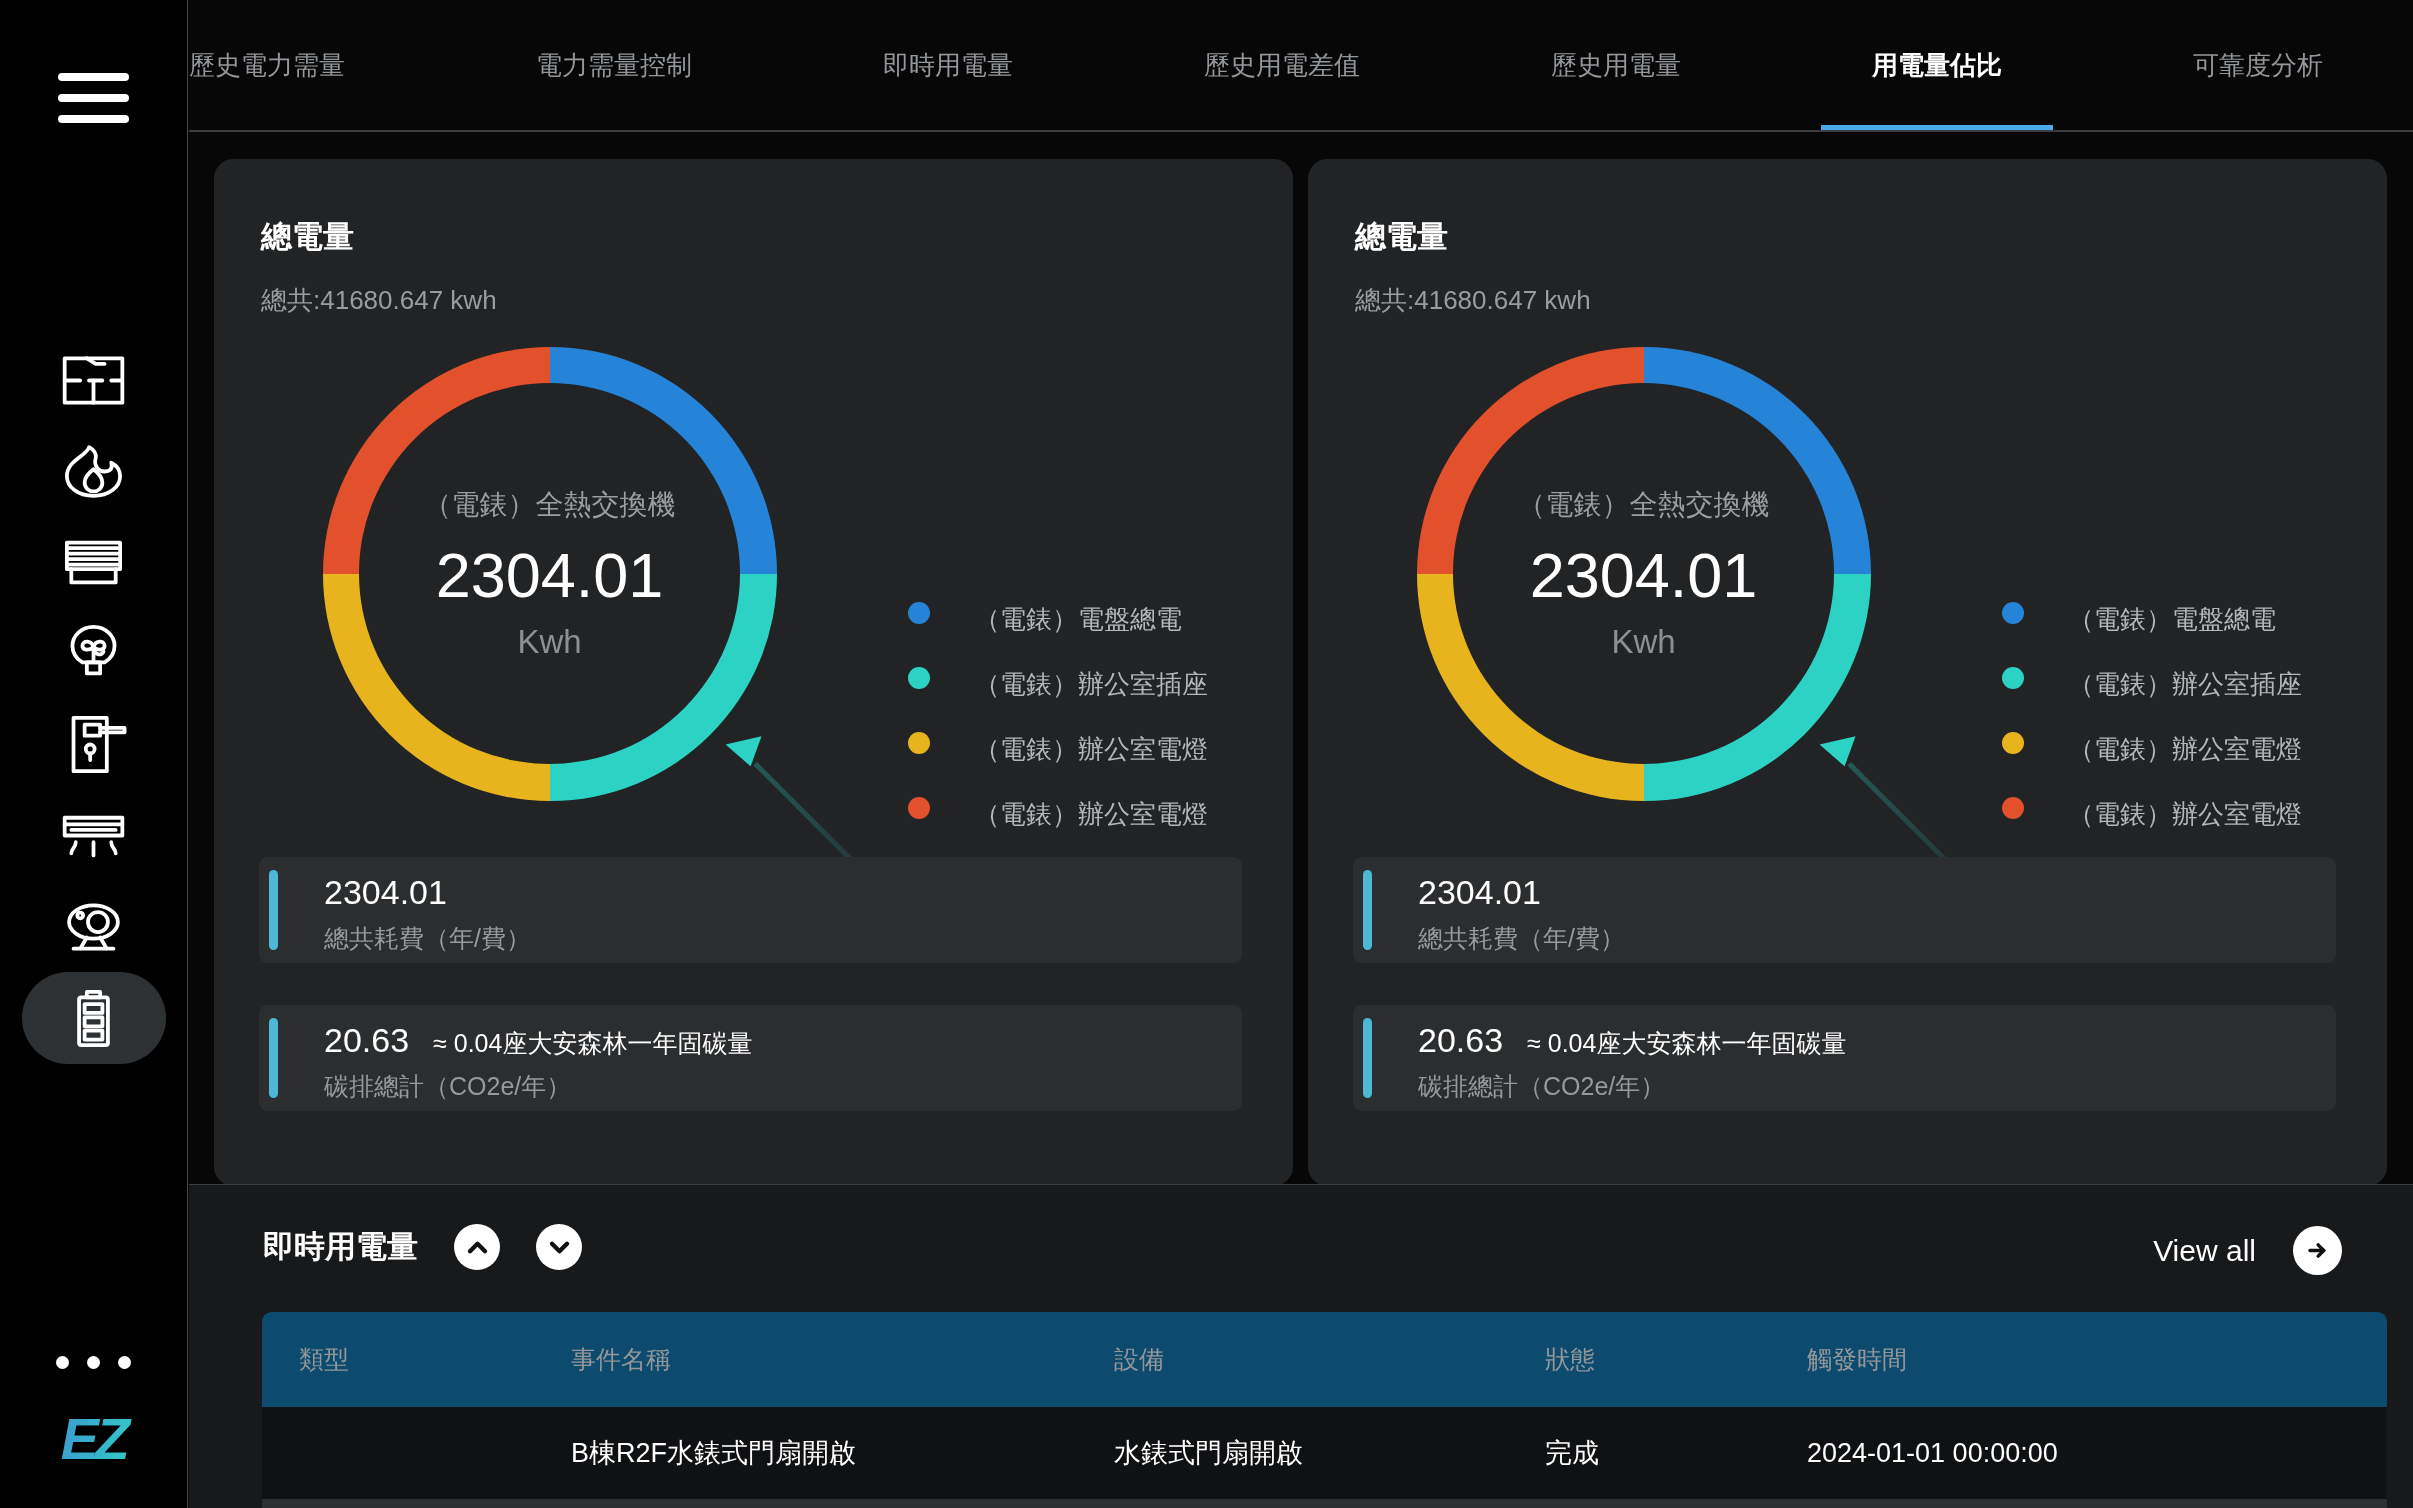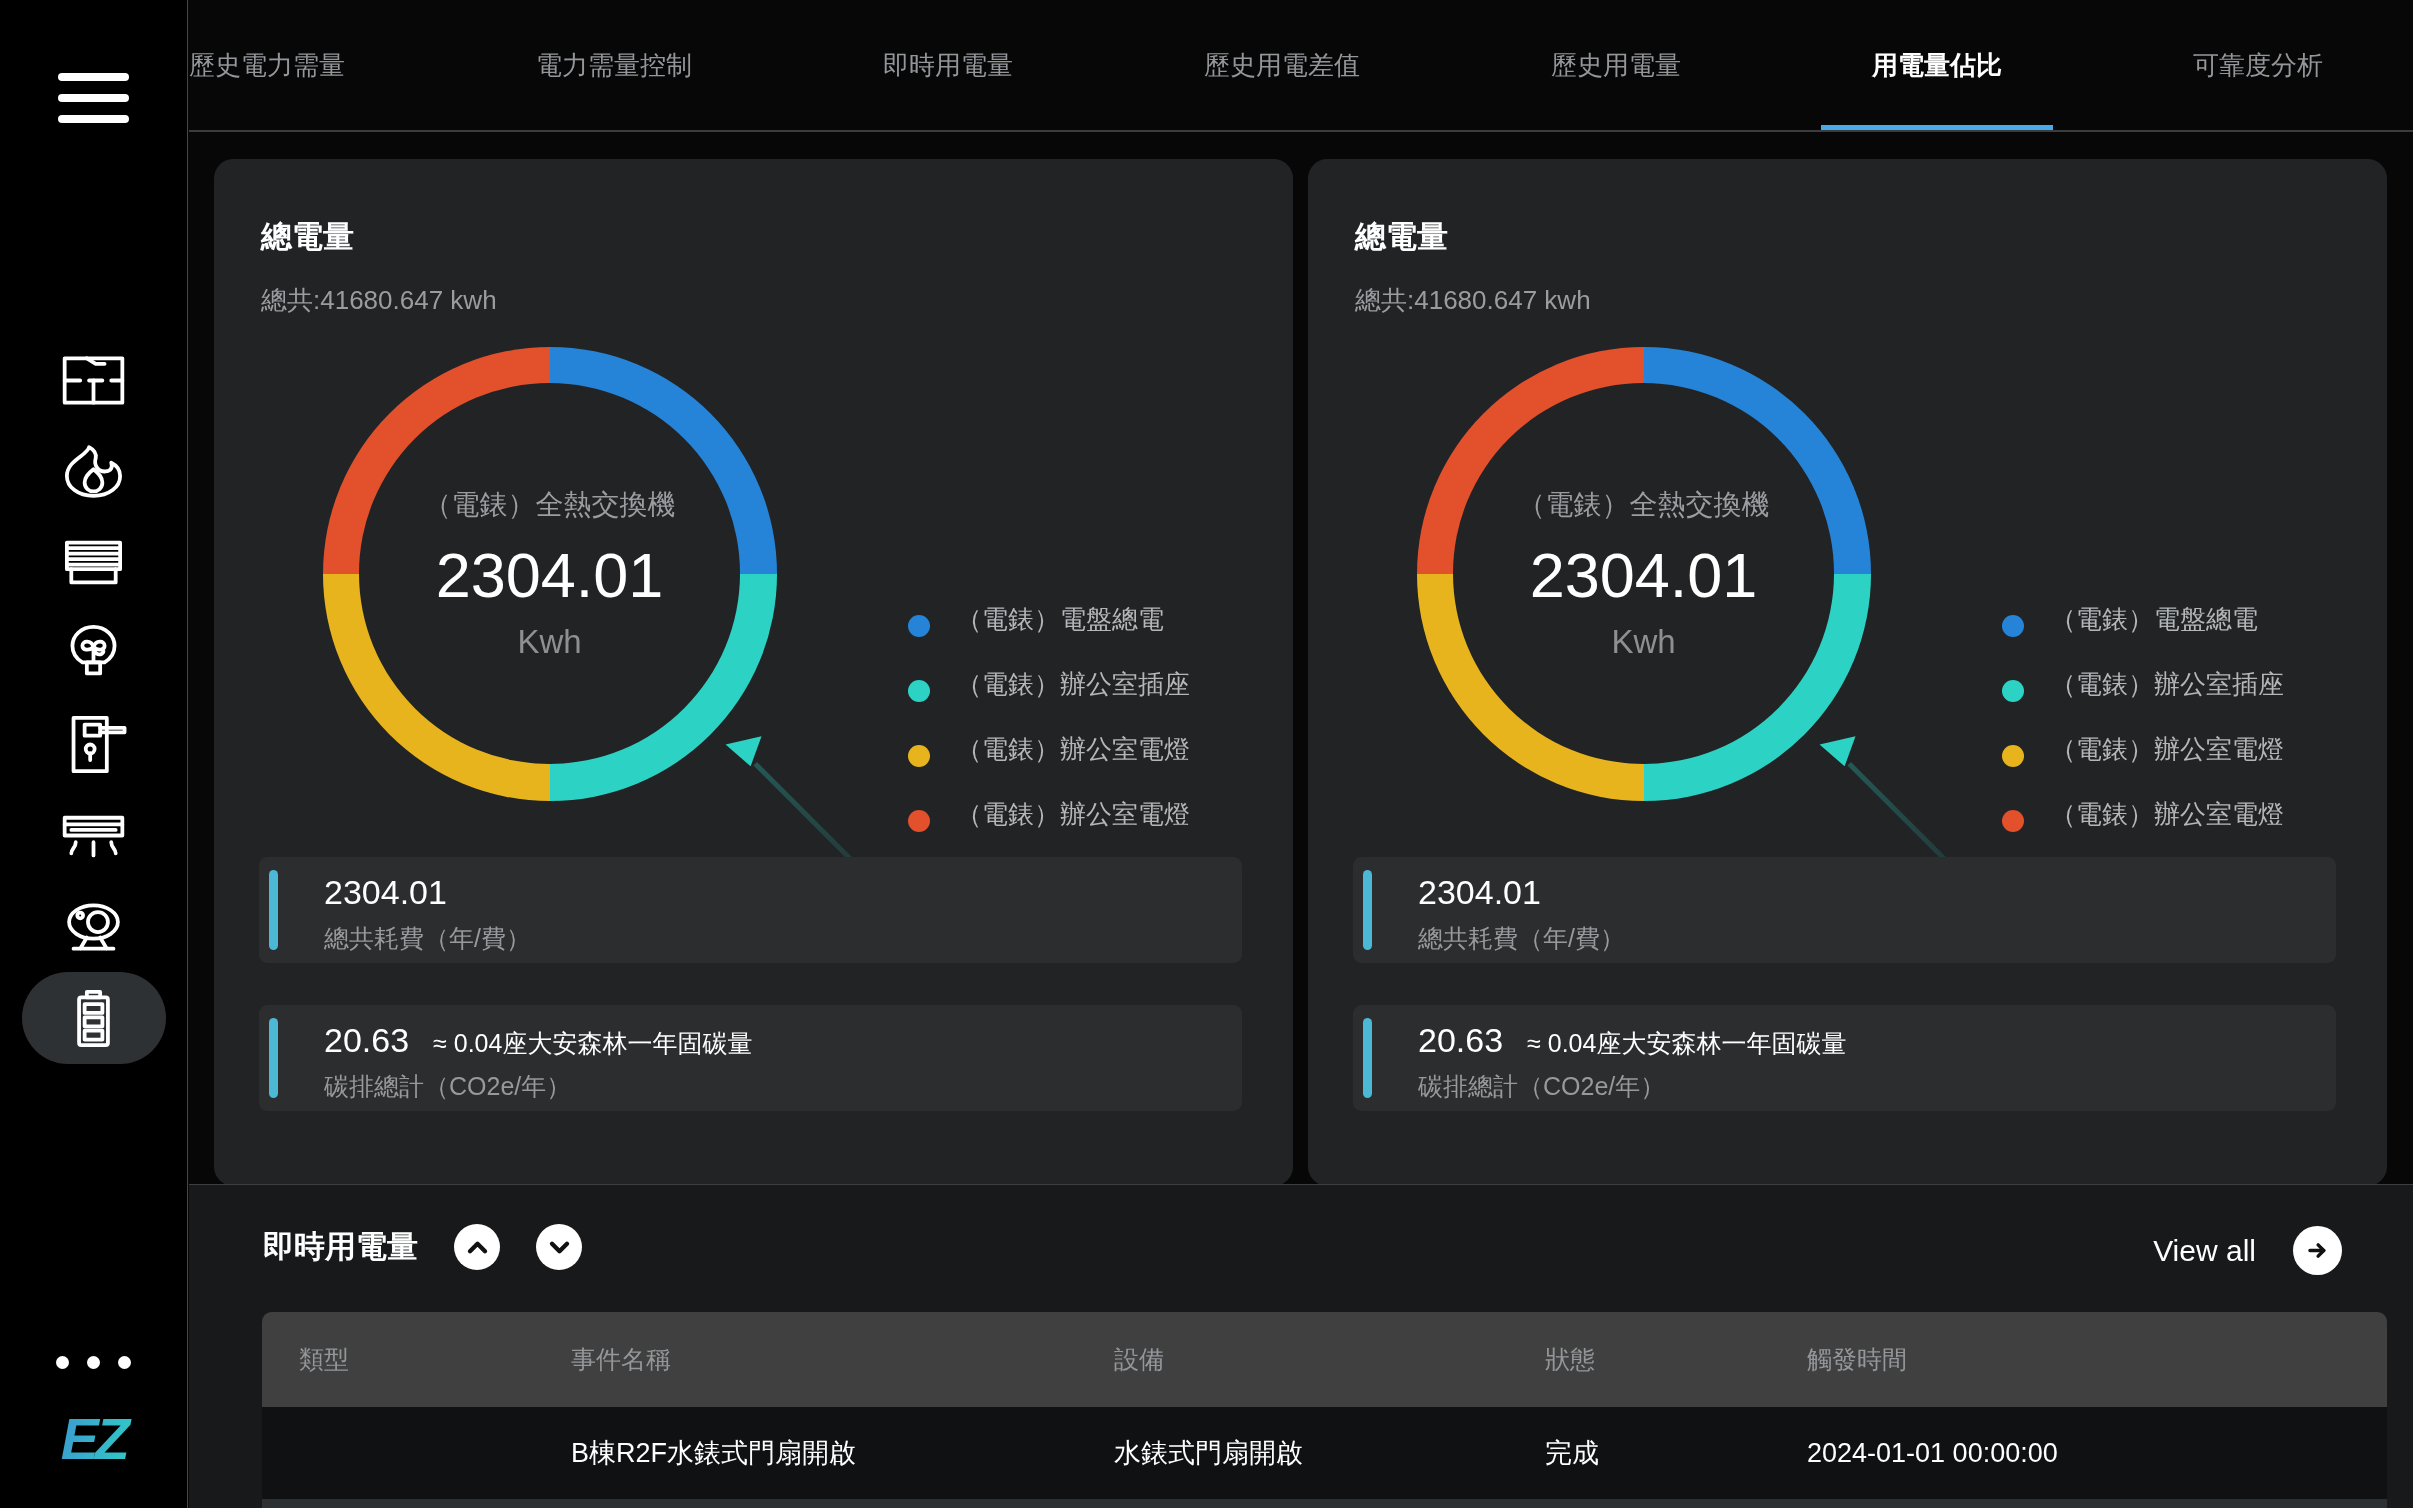--- a/index.html
+++ b/index.html
@@ -38,41 +38,41 @@
   .donut-label{font-size:28px;color:#9b9ea1;margin-bottom:15.7px;}
   .donut-value{font-size:63px;color:#fff;}
   .donut-unit{font-size:33px;color:#8d9093;margin-top:12px;}
   .pointer-tri{position:absolute;left:512px;top:571px;width:0;height:0;
                border-left:31px solid var(--c2);border-top:12px solid transparent;border-bottom:20.5px solid transparent;
                transform:rotate(200deg);}
   .pointer-line{position:absolute;left:543px;top:603px;width:253px;height:5.4px;
                 background:linear-gradient(90deg,rgba(46,211,197,.30),rgba(46,211,197,0));
                 transform:rotate(45deg);transform-origin:0 0;}
   .legend{position:absolute;left:694px;top:443px;display:flex;flex-direction:column;gap:30px;}
-  .legend-item{display:flex;align-items:flex-end;gap:26px;cursor:pointer;}
+  .legend-item{display:flex;align-items:flex-start;gap:44px;cursor:pointer;}
   .legend-dot{width:22px;height:22px;border-radius:50%;background:var(--dot);flex:0 0 auto;}
   .legend-text{font-size:26px;color:#b4b7b9;}
   .stat{position:absolute;left:45px;width:983px;height:106px;background:#2b2d2f;border-radius:8.4px;}
   .stat.s1{top:698px;} .stat.s2{top:846px;text-align:center;}
   .stat-accent{position:absolute;left:9.7px;top:13.3px;bottom:13.3px;width:9px;border-radius:4.8px;background:#4cb8d5;}
   .stat-main{position:absolute;left:65px;top:15.7px;font-size:34px;color:#fff;display:flex;align-items:baseline;gap:24px;}
   .stat-note{font-size:25px;color:#fff;}
   .stat-label{position:absolute;left:65px;top:65px;font-size:25px;color:#97999c;}
   
   .panel{position:absolute;left:189px;top:1184px;right:0;bottom:0;background:#18191b;border-top:1.8px solid #3c3e40;}
   .panel-head{position:absolute;left:74px;top:39px;display:flex;align-items:center;gap:36px;}
   .panel-title{font-size:31px;font-weight:bold;color:#fff;}
   .round-btn{width:46px;height:46px;border-radius:50%;background:#fff;display:flex;align-items:center;justify-content:center;cursor:pointer;}
   .round-btn svg{width:25px;height:25px;}
   .viewall{position:absolute;right:71px;top:41px;display:flex;align-items:center;gap:37px;cursor:pointer;}
   .viewall-text{font-size:30px;color:#fff;}
   .viewall .round-btn{width:49px;height:49px;}
   .etable{position:absolute;left:73px;top:127px;width:2125px;}
   .thead{display:grid;grid-template-columns:272px 580px 431px 262px 1fr;height:95px;align-items:center;
-         background:#404040;border-radius:9.7px 9.7px 0 0;}
+         background:#0c4a6e;border-radius:9.7px 9.7px 0 0;}
   .thead .th{font-size:25px;color:#94979a;}
   .trow{display:grid;grid-template-columns:272px 580px 431px 262px 1fr;height:92px;align-items:center;background:#101113;}
   .trow .td{font-size:27px;color:#fff;}
   .pad{padding-left:37px;}
   .type-dot{width:33px;height:33px;border-radius:50%;background:var(--dot);margin-left:51px;}
   .next-strip{height:24px;background:#2d3033;}
   svg.line{fill:none;stroke:#fff;stroke-width:3.4;stroke-linecap:round;stroke-linejoin:round;}
 </style>
 </head>
 <body>

